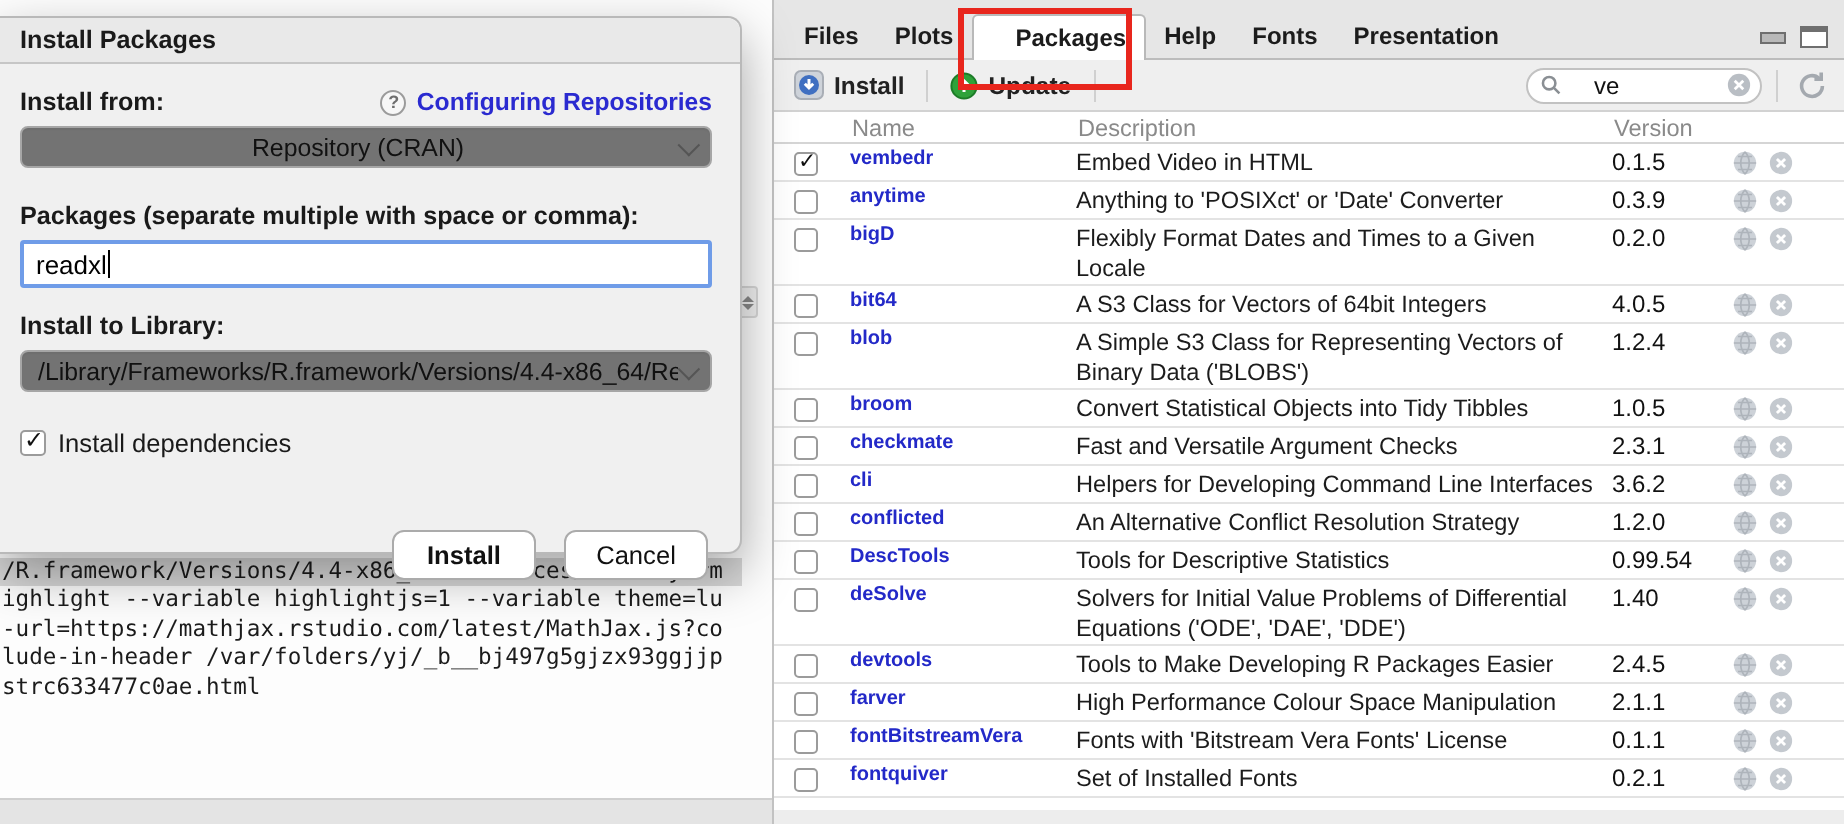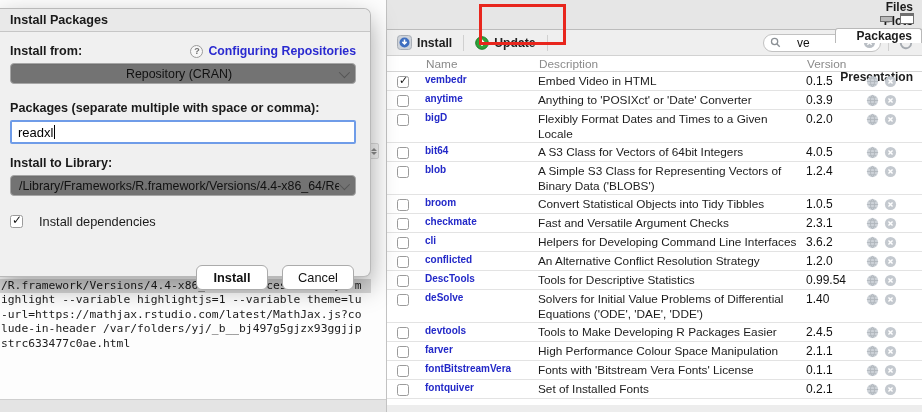--- a/index.html
+++ b/index.html
@@ -42,38 +42,38 @@
     border-radius:4px; display:flex; align-items:center; padding:0 8px; font-size:12.4px;
     color:#111; position:relative; box-shadow:inset 0 1px 1px rgba(0,0,0,.04);text-align:center; }
   .dlg-select .sel-text { flex:1; white-space:nowrap; overflow:hidden; }
   .chev { width:8px; height:8px; border-right:1.7px solid #555; border-bottom:1.7px solid #555;
     transform:rotate(45deg) translateY(-2px); flex:none; }
   #packages-label { display:block; margin-top:17px; }
   #packages-input { margin-top:5px; height:24px; background:#fff; border:2px solid #6f9ce8;
     border-radius:2px; display:flex; align-items:center; padding:0 6px; font-size:13px; color:#000; }
   #caret { width:1px; height:14px; background:#000; margin-left:1px; }
   #library-label { display:block; margin-top:12px; }
-  .checkbox-row { margin-top:18px; display:flex; align-items:center; gap:16px; }
+  .checkbox-row { margin-top:18px; display:flex; align-items:center; gap:6px; }
   .cb { width:13px; height:13px; background:#fff; border:1px solid #9b9b9b; border-radius:2.5px;
     position:relative; flex:none; }
   .cb.checked::after { content:"✓"; position:absolute; left:1px; top:-3px;
     font-size:12px; font-weight:700; color:#111; }
   .checkbox-row .dlg-label { font-weight:400; font-size:12.8px; }
   #dialog-buttons { position:absolute; left:0; right:16px; top:233px;
     display:flex; justify-content:flex-end; gap:14px; }
   .dlg-btn { min-width:72px; height:25px; background:#fff; border:1px solid #ababab;
     border-radius:6px; font-size:12.8px; color:#111; display:flex; align-items:center;
     justify-content:center; font-family:inherit; }
   .dlg-btn.primary { font-weight:700; }
 
   
   #right-pane { position:absolute; left:386px; top:0; width:536px; height:412px;
     background:#fff; border-left:1px solid #c2c2c2; }
   #tabbar { position:absolute; left:0; top:0; width:100%; height:30px; background:#e6e6e6;
-    border-bottom:1px solid #bcbcbc; display:flex; align-items:flex-end; padding-left:6px;flex-direction:column; }
+    border-bottom:1px solid #bcbcbc; display:flex; align-items:flex-end; padding-left:6px; }
   .tab { height:22px; padding:0 9px; display:flex; align-items:center; font-size:12px;
     font-weight:700; color:#1c1c1c; position:relative; }
   .tab.active { background:#fff; border:1px solid #b9b9b9; border-bottom:none;
     border-radius:3px 3px 0 0; height:23px; margin-bottom:-1px; z-index:2;padding-left:21px; }
   #win-buttons { position:absolute; right:8px; top:13px; display:flex; gap:7px; align-items:center; }
   #min-icon { width:13px; height:6px; border:1.5px solid #6f6f6f; background:#b9b9b9; }
   #max-icon { width:14px; height:11px; border:1.5px solid #6f6f6f; background:#fff;
     border-top-width:3.5px; }
 
   #toolbar { position:absolute; left:0; top:30px; width:100%; height:26px; background:#efefef;
@@ -161,21 +161,21 @@
       </div>
     </div>
   </div>
 
   <div id="right-pane">
     <div id="tabbar">
         <div class="tab">Files</div>
         <div class="tab">Plots</div>
         <div class="tab active">Packages</div>
         <div class="tab">Help</div>
-        <div class="tab">Helpers</div>
+        <div class="tab">Fonts</div>
         <div class="tab">Presentation</div>
       </div>
     <div id="win-buttons">
       <span id="min-icon"></span>
       <span id="max-icon"></span>
     </div>
 
     <div id="toolbar">
       <span class="tb-btn">
         <svg width="15" height="15" viewBox="0 0 15 15">

